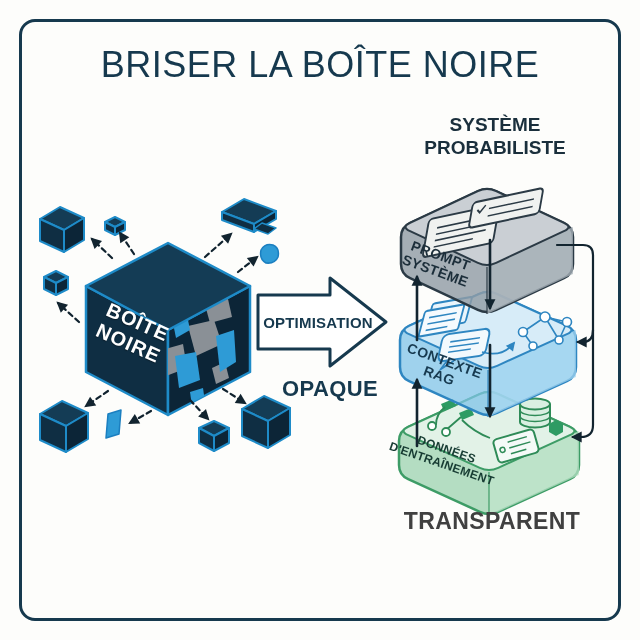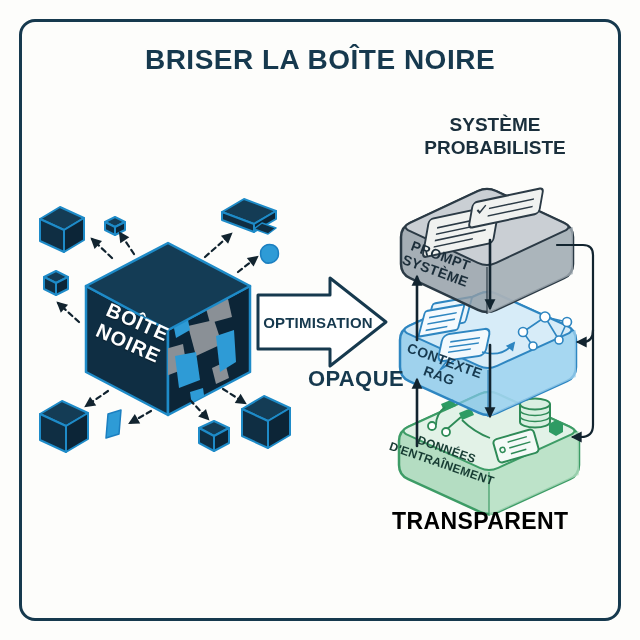--- a/index.html
+++ b/index.html
@@ -7,45 +7,45 @@
     position:relative;width:640px;height:640px;background:#FDFDFB;overflow:hidden;
     font-family:"Liberation Sans",sans-serif;color:#16394E;
   }
   .frame{
     position:absolute;left:19px;top:19px;right:19px;bottom:19px;
     border:3px solid #16394E;border-radius:16px;pointer-events:none;
   }
   .svg-layer{position:absolute;left:0;top:0;width:640px;height:640px;}
   .lbl{position:absolute;white-space:pre-line;font-weight:700;}
   .title{
-    left:0;right:0;top:44px;text-align:center;font-size:28px;font-weight:700;
+    left:0;right:0;top:44px;text-align:center;font-size:36px;font-weight:400;
     letter-spacing:.5px;color:#16394E;
   }
   .sys-heading{
     left:395px;top:114px;width:200px;text-align:center;font-size:19px;
     font-weight:800;line-height:1.2;color:#1A2F3C;
   }
   .lbl-prompt{
     left:388px;top:247px;width:100px;text-align:center;font-size:14px;
     line-height:1.15;color:#1C2E3A;transform:rotate(20deg);letter-spacing:.3px;
   }
   .lbl-rag{
     left:392px;top:352px;width:100px;text-align:center;font-size:14px;
     line-height:1.15;color:#173A50;transform:rotate(20deg);letter-spacing:.3px;
   }
   .lbl-training{
     left:378px;top:442px;width:132px;text-align:center;font-size:12px;
     line-height:1.25;color:#173C33;transform:rotate(19deg);letter-spacing:.2px;
   }
   .lbl-transparent{
-    left:392px;top:508px;width:200px;font-size:23px;
-    font-weight:800;color:#000000;letter-spacing:.4px;
+    left:392px;top:508px;width:200px;text-align:center;font-size:23px;
+    font-weight:800;color:#404040;letter-spacing:.4px;
   }
   .lbl-opaque{
-    left:282px;top:366px;width:122px;text-align:right;font-size:22px;
+    left:282px;top:376px;width:122px;text-align:left;font-size:22px;
     font-weight:800;color:#16394E;letter-spacing:.4px;
   }
   .lbl-optimisation{
     left:256px;top:314px;width:124px;text-align:center;font-size:15px;
     font-weight:700;color:#16394E;letter-spacing:.2px;
   }
   .lbl-boite{
     left:90px;top:310px;width:86px;text-align:center;font-size:20px;
     font-weight:800;line-height:1.15;color:#FFFFFF;transform:rotate(24deg);
     letter-spacing:1px;text-shadow:0 1px 1px rgba(0,0,0,.35);

